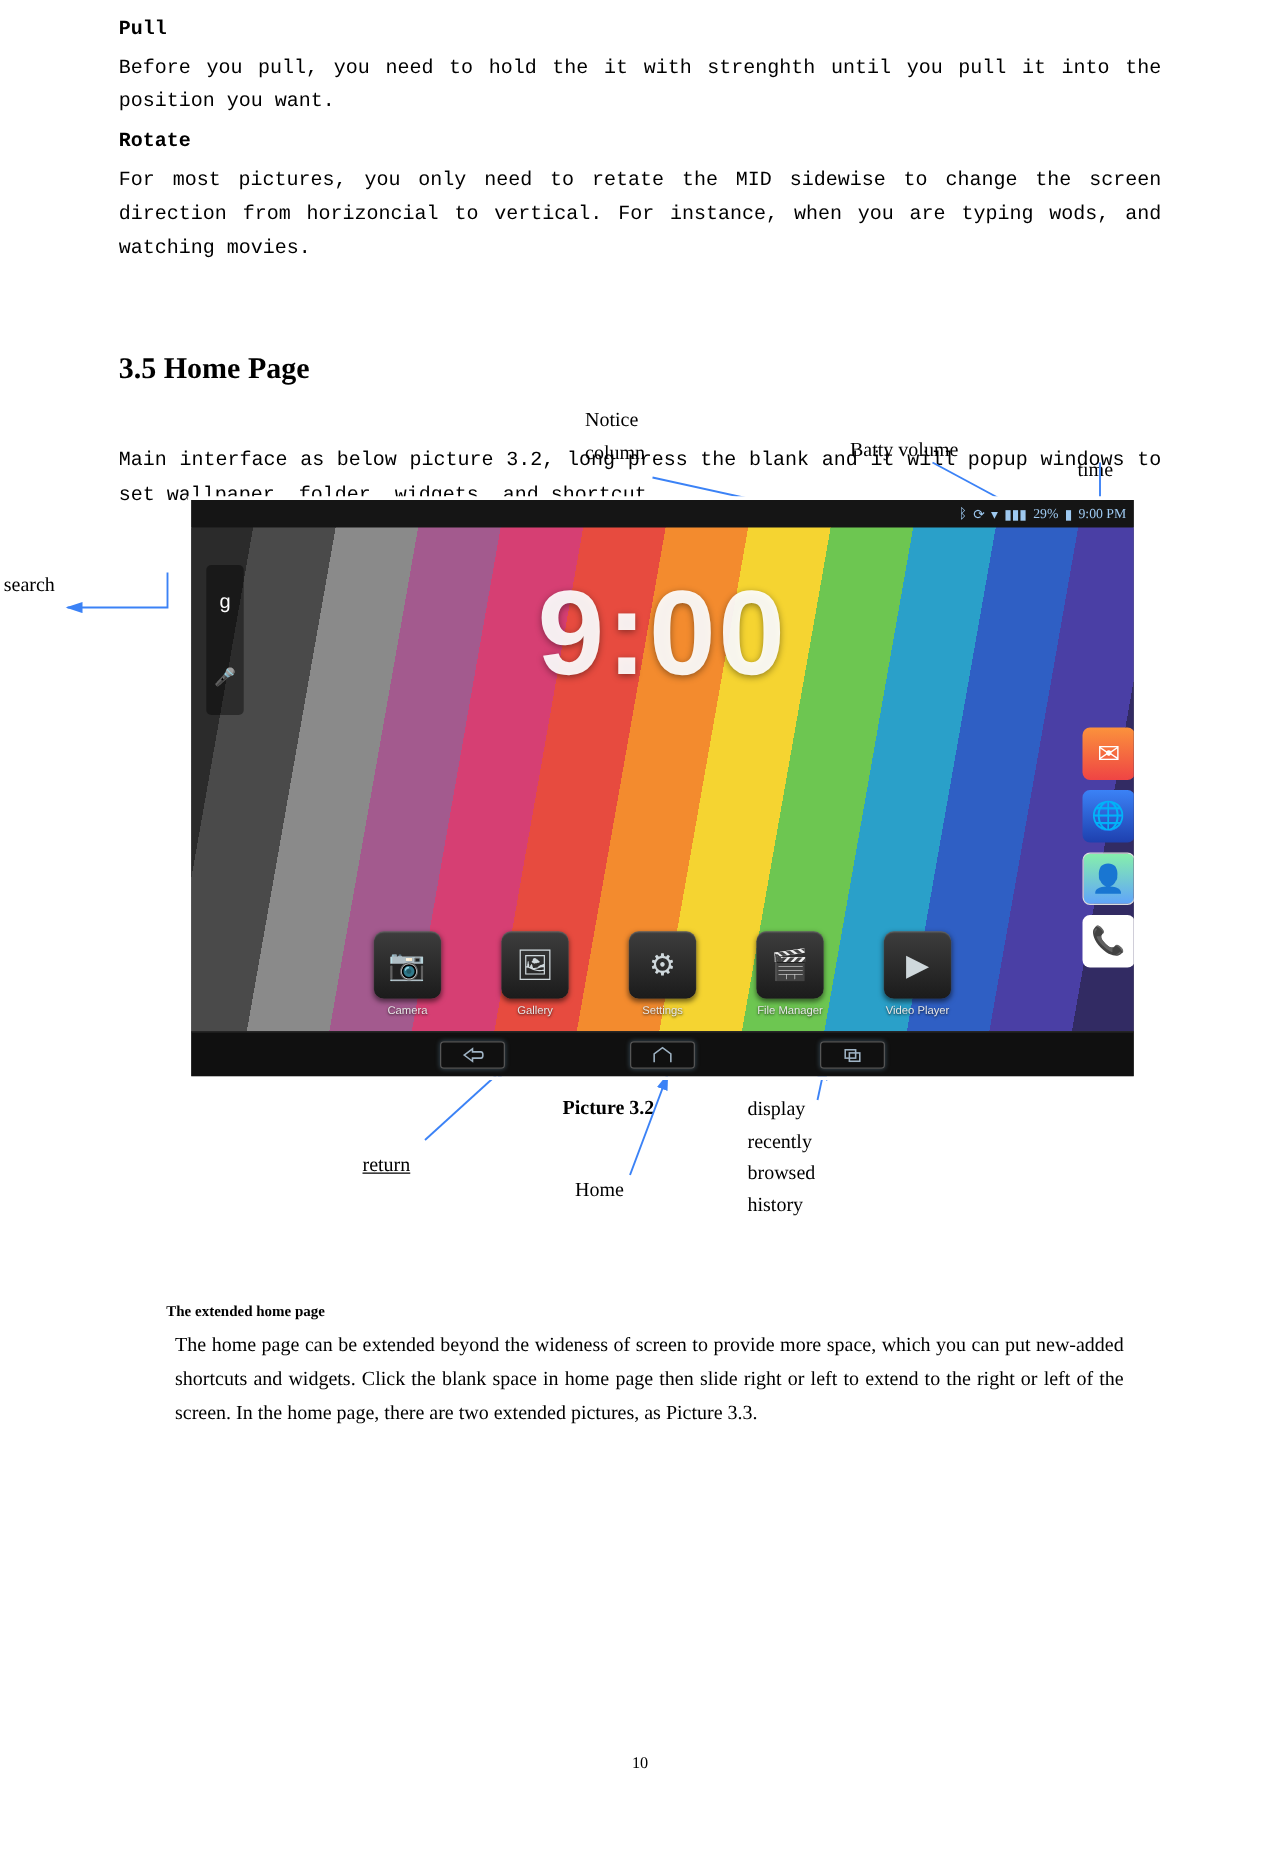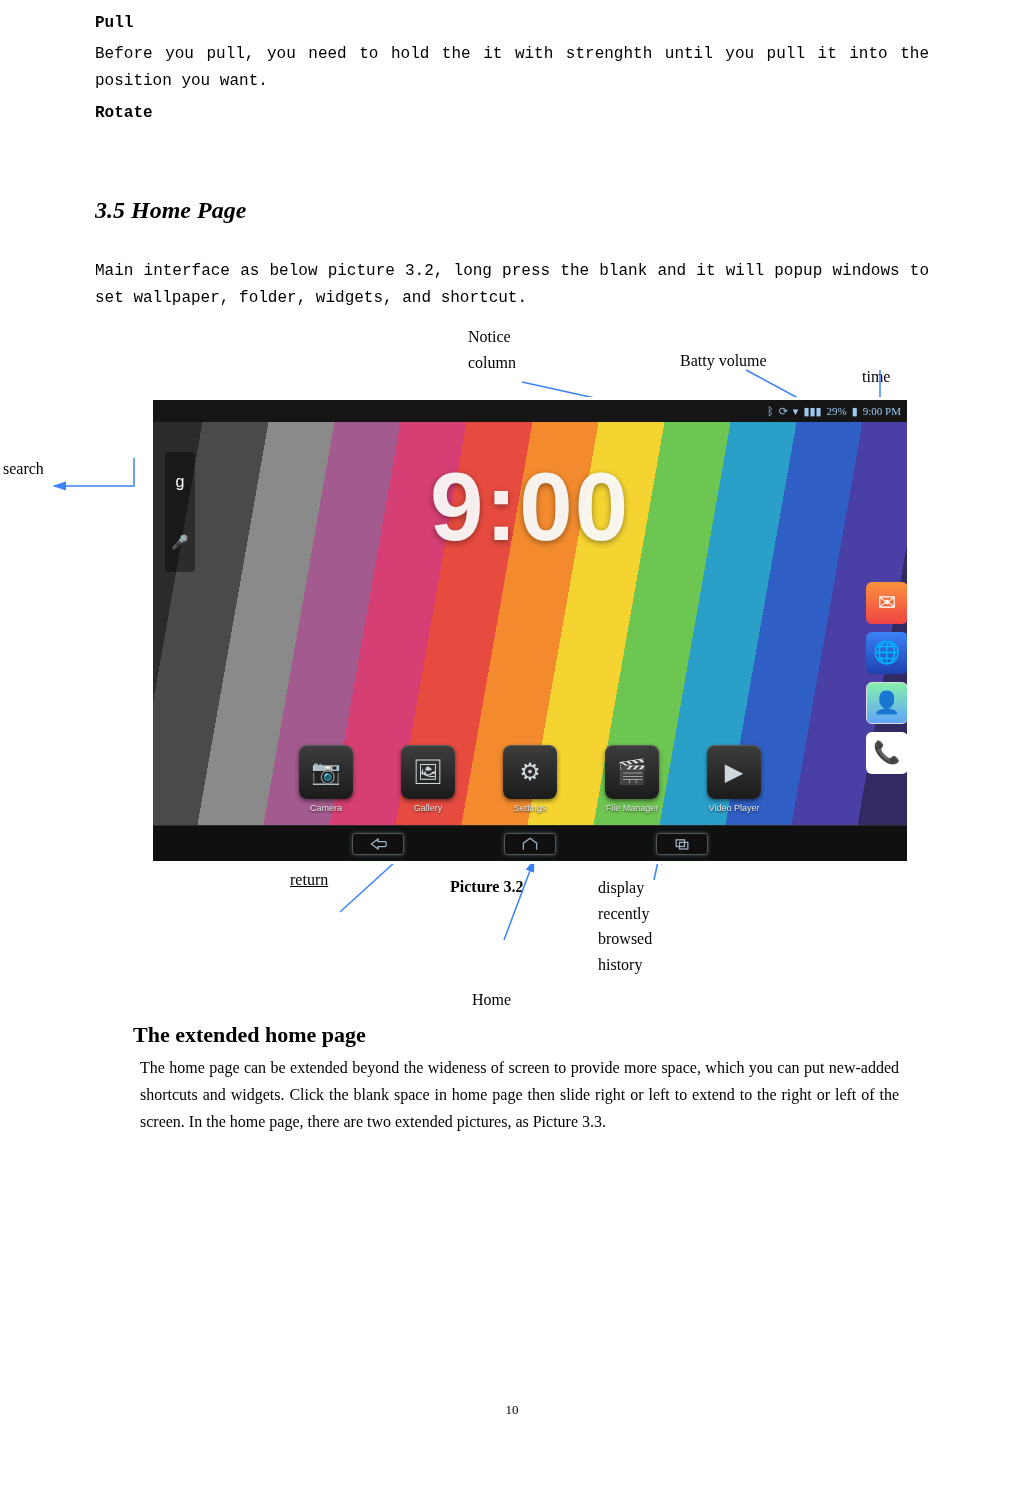--- a/index.html
+++ b/index.html
@@ -11,33 +11,33 @@
     width: 1024px;
     height: 1487px;
     position: relative;
   }
   .page {
     position: relative;
     padding: 10px 95px 0 95px;
   }
   .para { text-align: justify; line-height: 1.7; margin-bottom: 4px; font-family: Liberation Mono, monospace; }
   .bold { font-weight: bold; }
-  .section-title { font-size: 24px; font-weight: bold; margin-top: 70px; margin-bottom: 34px; font-style: italic; }
-  .sub-title { font-size: 22px; font-weight: bold; margin-left: 38px; margin-bottom: 6px; }
+  .section-title { font-size: 24px; font-weight: bold; margin-top: 70px; margin-bottom: 46px; }
+  .sub-title { font-size: 12px; font-weight: bold; margin-left: 38px; margin-top: 20px; margin-bottom: 6px; }
   .sub-para { text-align: justify; line-height: 1.7; margin-left: 45px; margin-right: 30px; }
   .page-num { position: absolute; width: 100%; text-align: center; font-size: 13px; top: 1390px; left: 0; margin-top: 12px; }
 
   
   .ann { position: absolute; font-size: 16px; line-height: 1.6; }
   .search-label { top: 456px; left: 3px; }
   .notice-label { top: 324px; left: 468px; width: 80px; }
   .batty-label  { top: 348px; left: 680px; width: 120px; }
   .time-label   { top: 364px; left: 862px; }
-  .return-label { top: 867px; left: 290px; text-decoration: underline; }
-  .home-label   { top: 940px; left: 472px; margin-top: 47px; }
+  .return-label { top: 920px; left: 290px; text-decoration: underline; }
+  .home-label   { top: 940px; left: 460px; }
   .recent-label { top: 875px; left: 598px; width: 90px; }
   .caption-label { top: 874px; left: 450px; font-weight: bold; }
 
   
   .arrow-svg { position: absolute; top: 0; left: 0; pointer-events: none; }
 
   
   .shot {
     position: absolute;
     left: 150px;
@@ -128,20 +128,21 @@
   }
   .navbtn svg { width: 20px; height: 16px; }
 </style>
 </head>
 <body>
 
 <div class="page">
   <p class="para bold">Pull</p>
   <p class="para">Before you pull, you need to hold the it with strenghth until you pull it into the position you want.</p>
   <p class="para bold">Rotate</p>
+  <p class="para">For most pictures, you only need to retate the MID sidewise to change the screen direction from horizoncial to vertical. For instance, when you are typing wods, and watching movies.</p>
 
   <h2 class="section-title">3.5 Home Page</h2>
   <p class="para">Main interface as below picture 3.2, long press the blank and it will popup windows to set wallpaper, folder, widgets, and shortcut.</p>
 </div>
 
 <div class="ann search-label">search</div>
 <div class="ann notice-label">Notice column</div>
 <div class="ann batty-label">Batty volume</div>
 <div class="ann time-label">time</div>
 <div class="ann return-label">return</div>

